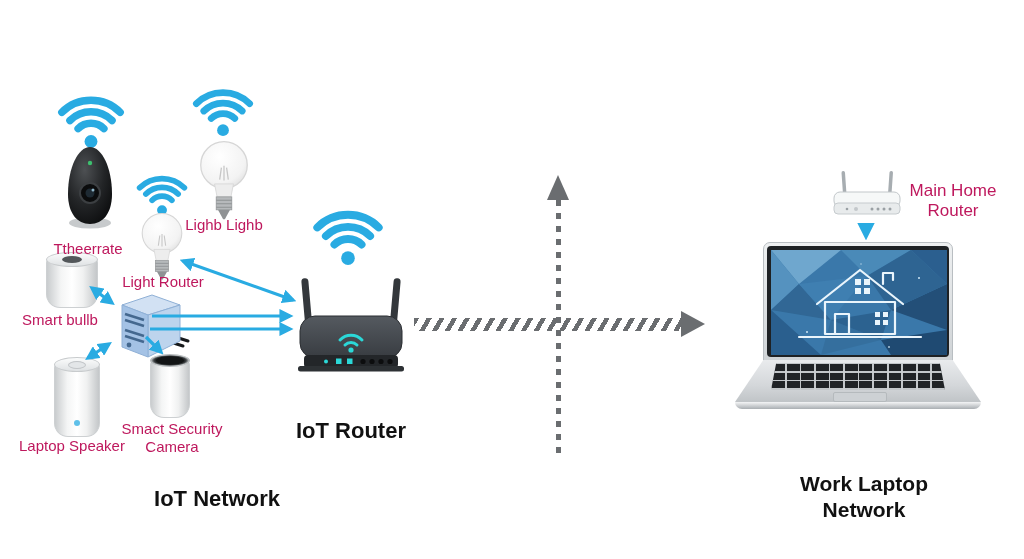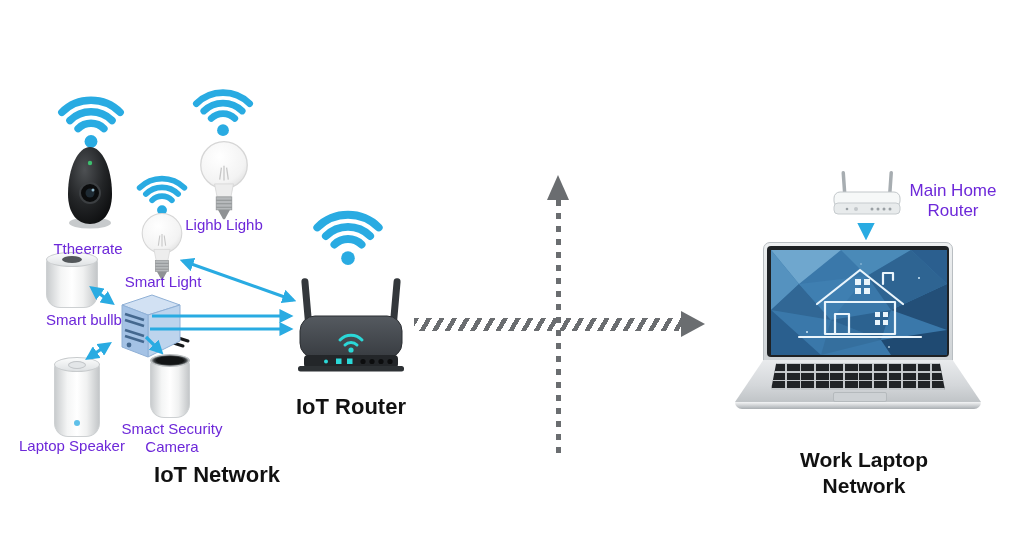--- a/index.html
+++ b/index.html
@@ -1,20 +1,20 @@
 <!DOCTYPE html>
 <html><head>
 <meta charset="utf-8">
 <style>
   html,body{margin:0;padding:0;background:#ffffff;}
   .stage{position:relative;width:1024px;height:559px;background:#ffffff;overflow:hidden;
          font-family:"Liberation Sans",sans-serif;color:#1a1a1a;}
   .abs{position:absolute;}
-  .lbl{font-size:15px;line-height:1.22;text-align:center;color:#6d28d9;z-index:3;}
-  .title{font-weight:700;font-size:22px;color:#111;}
+  .lbl{font-size:15px;line-height:1.22;text-align:center;color:#be185d;z-index:3;}
+  .title{font-weight:700;font-size:22px;color:#111;margin-top:24px;}
   .overlay{position:absolute;left:0;top:0;z-index:4;pointer-events:none;}
 
   
   .wifi path{stroke:#29ABE2;stroke-width:11;fill:none;stroke-linecap:round;}
 
   
   .cyl{position:absolute;z-index:2;}
   .cyl-top{position:absolute;left:0;right:0;top:0;height:15px;border-radius:50%;
            background:linear-gradient(180deg,#fbfcfc,#dfe2e4);border:1px solid #c8cbcd;
            box-sizing:border-box;z-index:2;}
@@ -132,28 +132,28 @@
           <stop offset="1" stop-color="#e0e0e0"></stop>
       </radialGradient>
     </defs>
     <circle cx="30" cy="29" r="27" fill="url(#glassB)" stroke="#d6d6d6" stroke-width="1.5"></circle>
     <path d="M19,51 L41,51 L38,66 L22,66 Z" fill="#ededed" stroke="#d6d6d6" stroke-width="1"></path>
     <path d="M25,46 L27,32 M30,47 L30,30 M35,46 L33,32" stroke="#c7c7c7" stroke-width="1.5"></path>
     <rect x="21" y="66" width="18" height="15" fill="#b6b9bb" stroke="#989b9d" stroke-width="1"></rect>
     <path d="M21,70 h18 M21,74 h18 M21,78 h18" stroke="#8f9294" stroke-width="1.2"></path>
     <path d="M23,81 L37,81 L31,92 L29,92 Z" fill="#8f9294"></path>
   </svg>
-  <div class="lbl abs" style="left:103px;top:273px;width:120px">Smart Light</div>
+  <div class="lbl abs" style="left:103px;top:273px;width:120px">Light Router</div>
 
   <div class="cyl" style="left:46px;top:252px;width:52px;height:56px">
     <div class="cyl-body"></div>
     <div class="cyl-top"></div>
     <div class="cyl-topdot"></div>
   </div>
-  <div class="lbl abs" style="left:24px;top:311px;width:120px">Smart bullb</div>
+  <div class="lbl abs" style="left:0;top:311px;width:120px">Smart bullb</div>
 
   <svg class="abs" style="left:110px;top:289px;overflow:visible;z-index:2" width="72" height="72" viewBox="0 0 72 72">
     <line x1="40" y1="40" x2="78" y2="52" stroke="#17191b" stroke-width="3" stroke-linecap="round"></line>
     <line x1="38" y1="46" x2="73" y2="57" stroke="#17191b" stroke-width="3" stroke-linecap="round"></line>
     <polygon points="12,16 42,6 70,16 38,26" fill="#d2e1f3" stroke="#8fb0d6" stroke-width="1"></polygon>
     <polygon points="38,26 70,16 70,52 38,68" fill="#bdd4ed" stroke="#8fb0d6" stroke-width="1"></polygon>
     <polygon points="12,16 38,26 38,68 12,58" fill="#a4c2e5" stroke="#8fb0d6" stroke-width="1"></polygon>
     <g stroke="#44688f" stroke-width="2.6">
       <line x1="15" y1="25" x2="34" y2="31"></line>
       <line x1="15" y1="31" x2="34" y2="37"></line>

